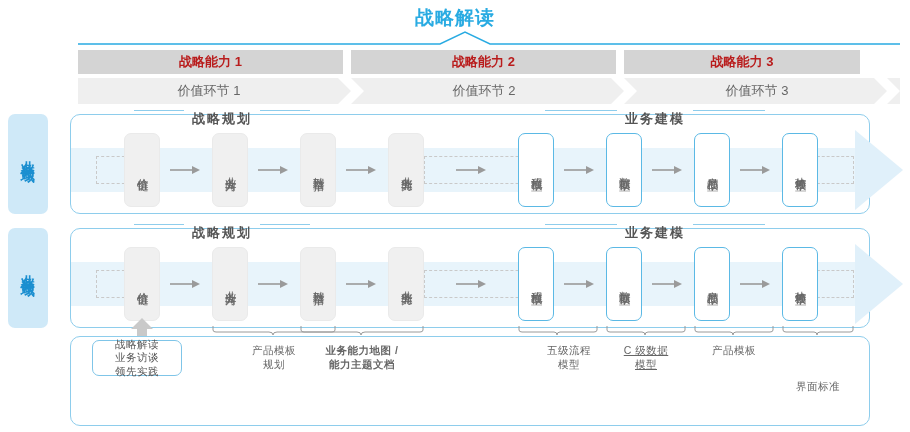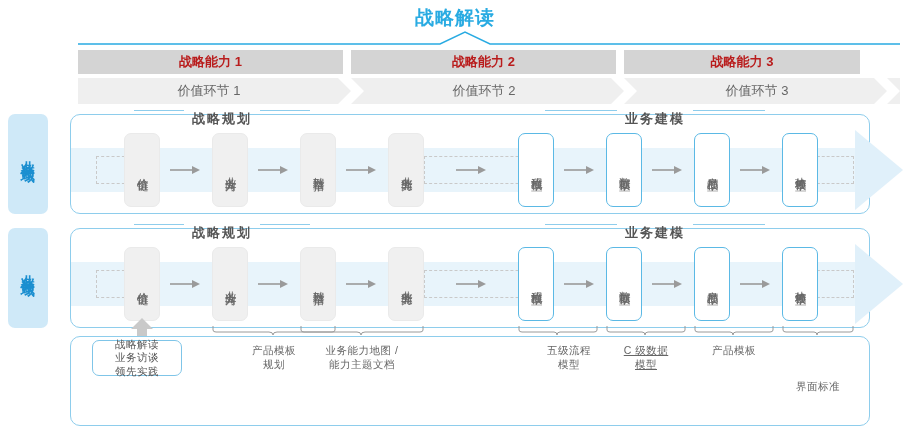--- a/index.html
+++ b/index.html
@@ -369,21 +369,21 @@
       <span>战略解读</span><br>
       <span>业务访谈</span><br>
       <span>领先实践</span>
     </span>
   </div>
 
   <div class="foot-lab" style="left:214px;top:344px;width:120px;">
     <span>产品模板</span><br>
     <span>规划</span>
   </div>
-  <div class="foot-lab" style="left:302px;top:344px;width:120px;">
+  <div class="foot-lab" style="left:302px;top:344px;width:120px;font-weight:bold;">
     <span>业务能力地图 /</span><br>
     <span>能力主题文档</span>
   </div>
   <div class="foot-lab" style="left:529px;top:344px;width:80px;">
     <span>五级流程</span><br>
     <span>模型</span>
   </div>
   <div class="foot-lab" style="left:606px;top:344px;width:80px;text-decoration:underline;">
     <span>C 级数据</span><br>
     <span>模型</span>

